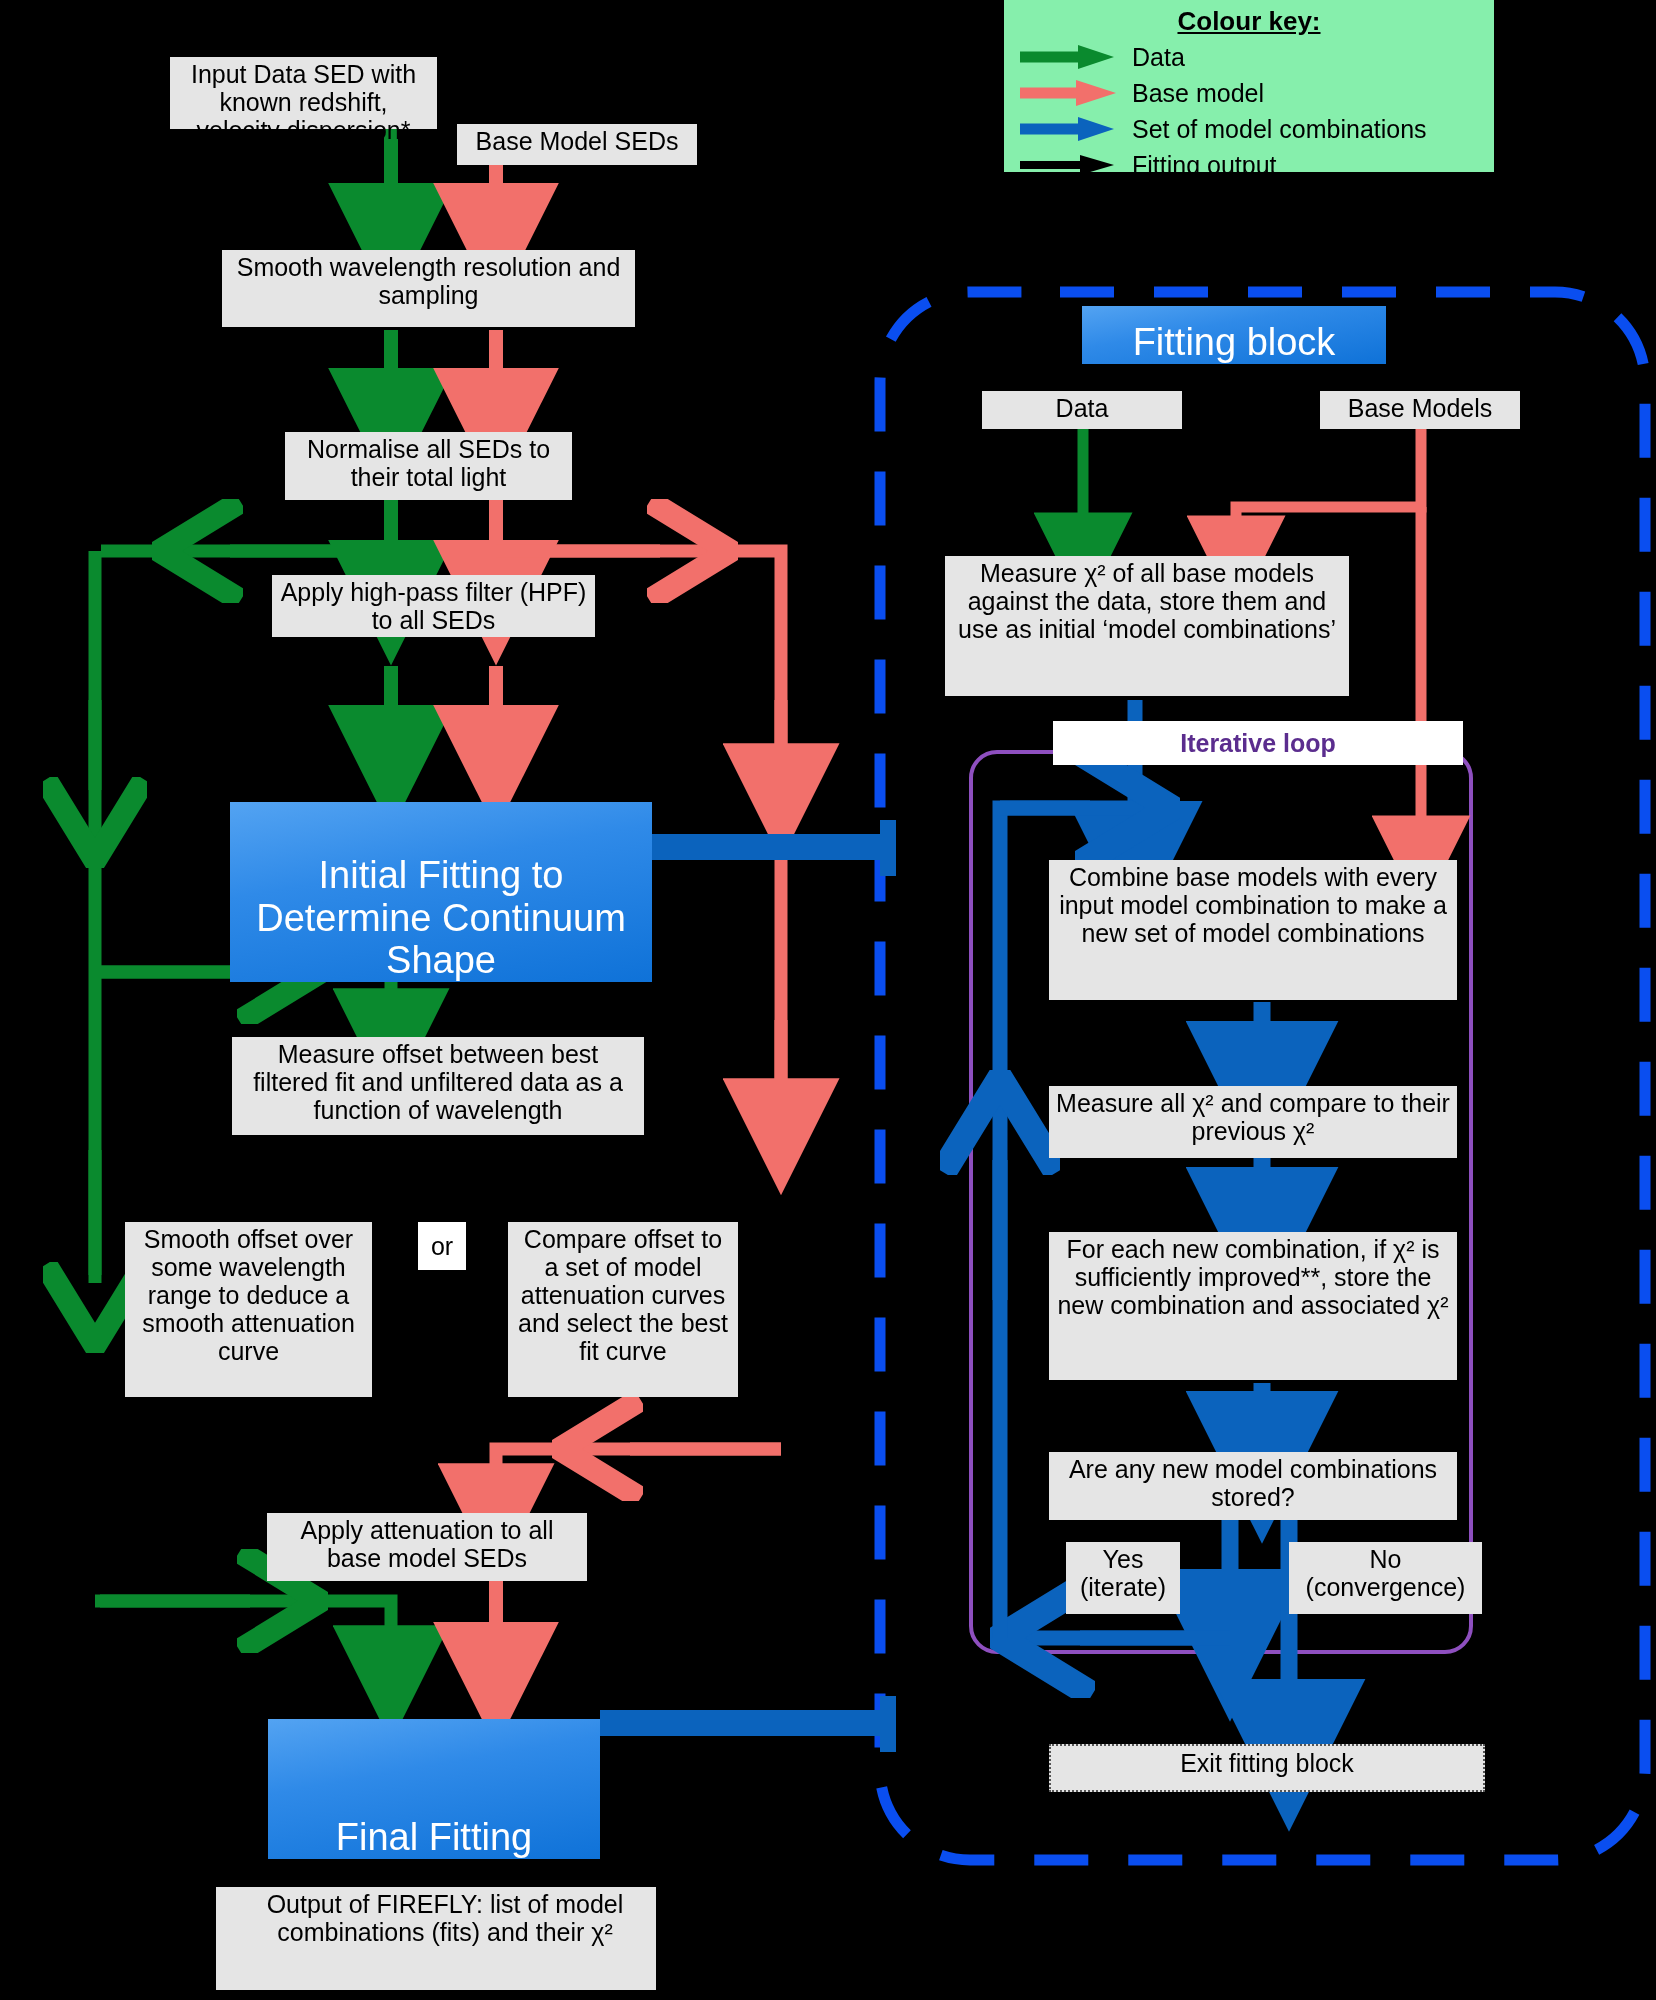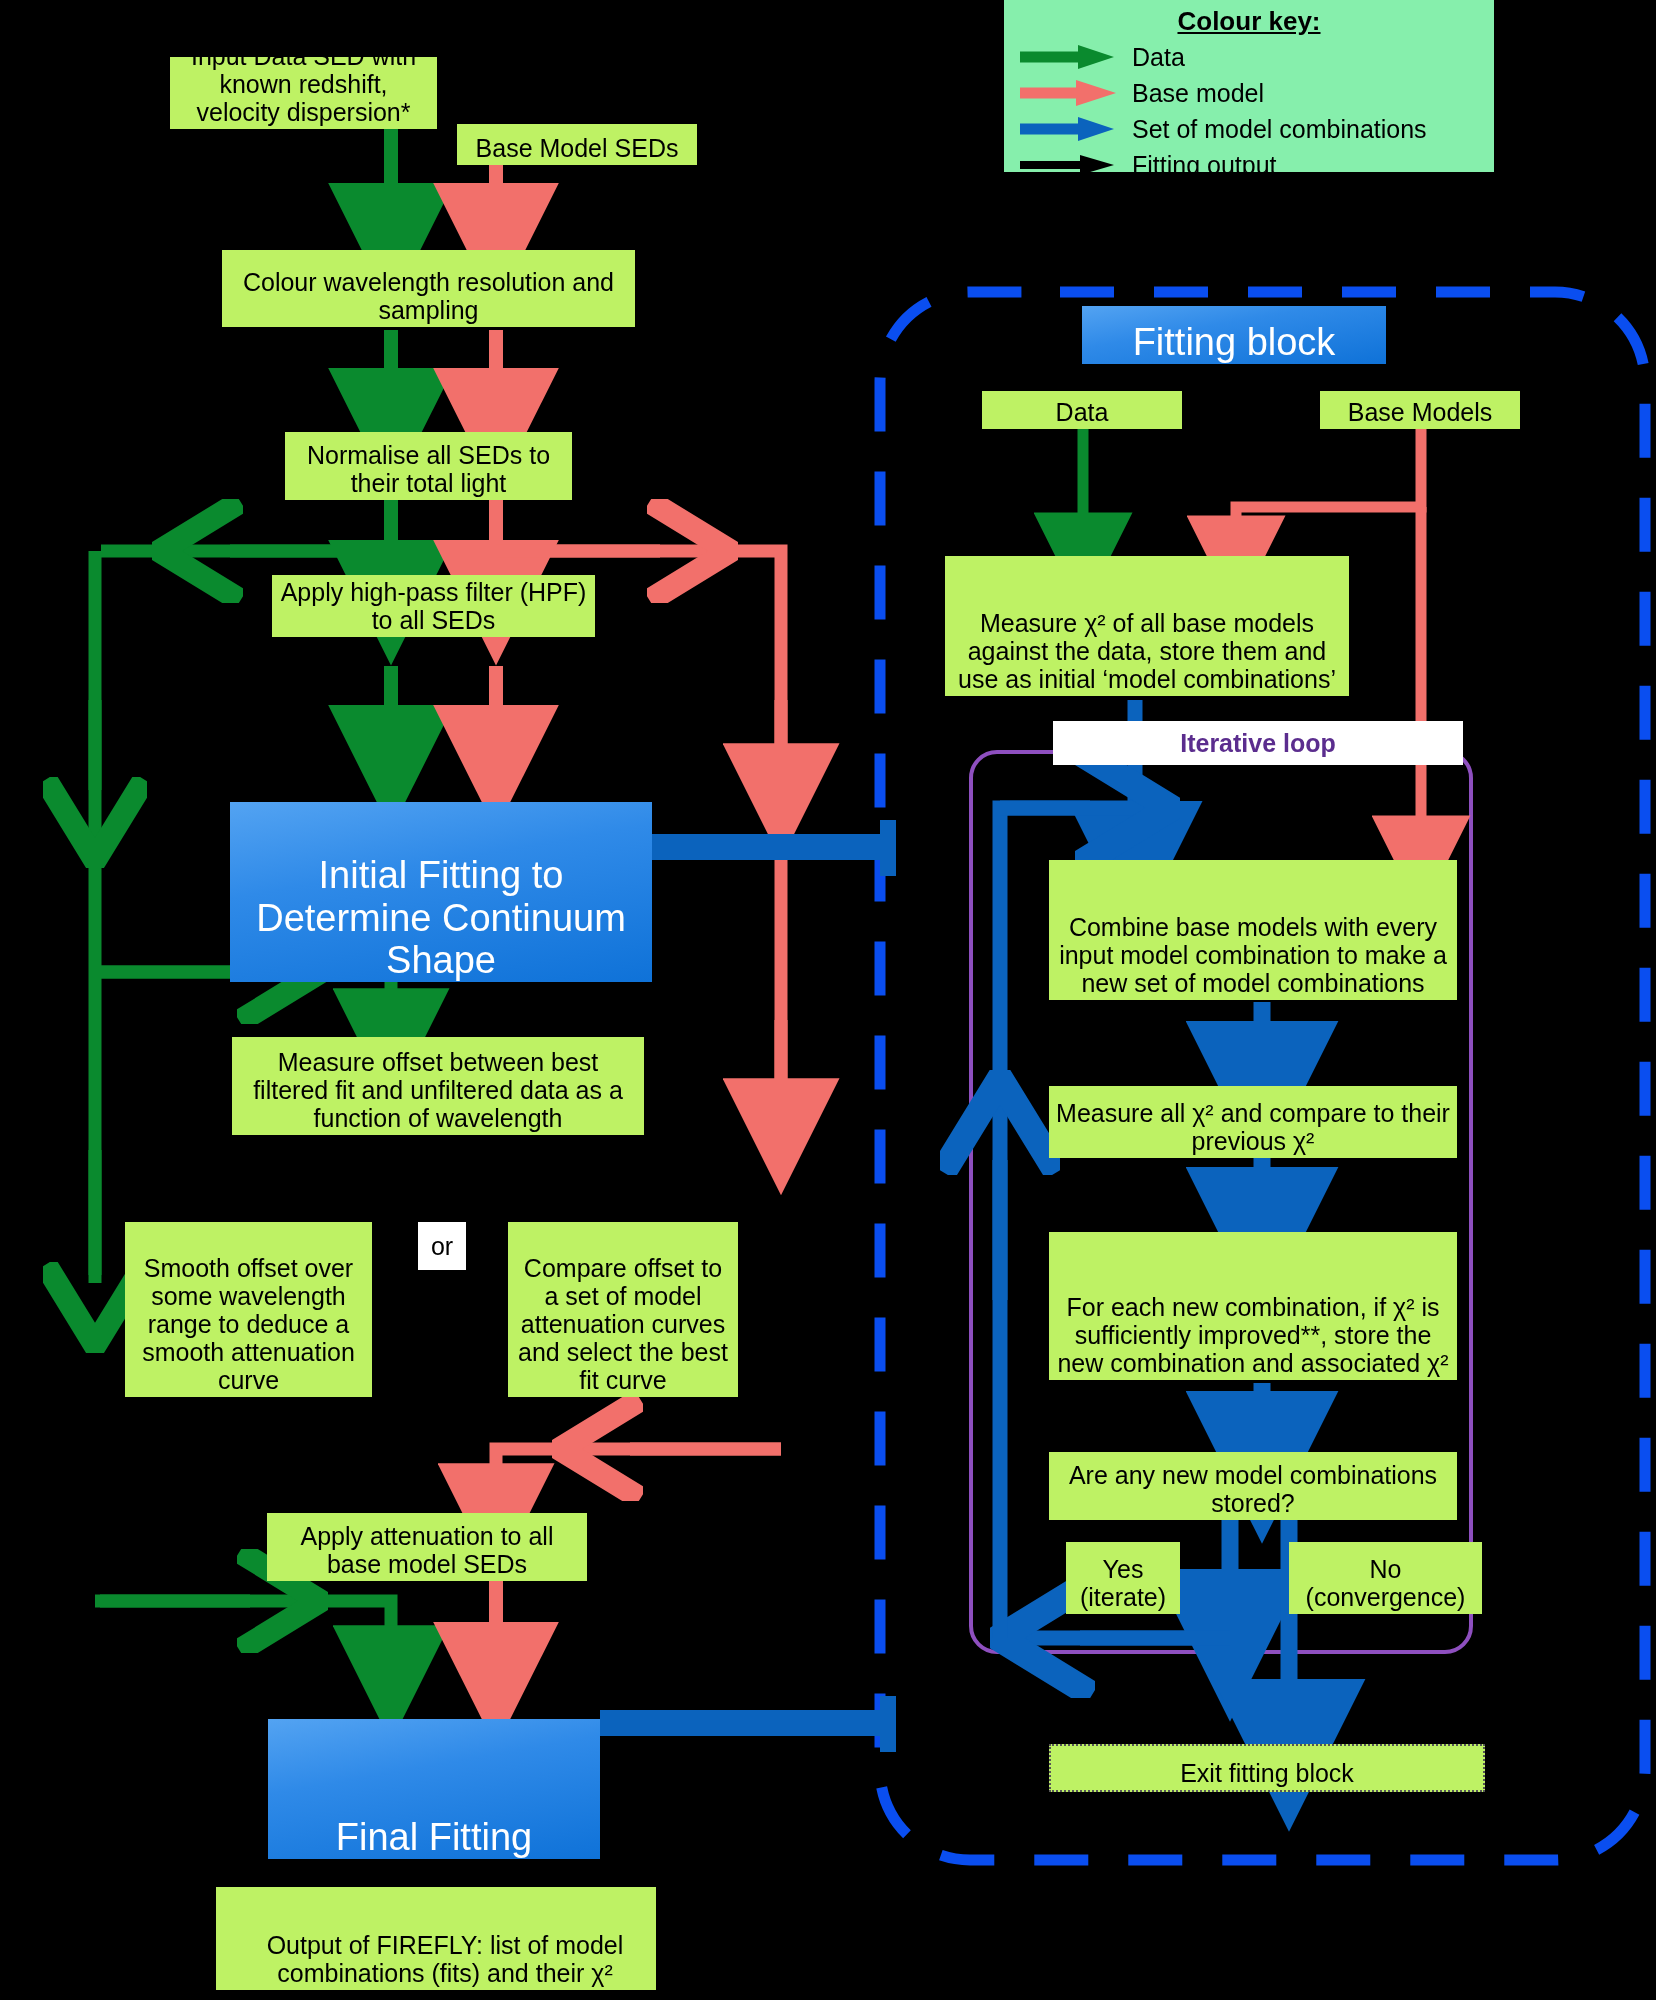--- a/index.html
+++ b/index.html
@@ -1,20 +1,20 @@
 <!DOCTYPE html>
 <html><head>
 <meta charset="utf-8">
 <style>
   html,body{margin:0;padding:0;background:#000;}
   body{width:1656px;height:2000px;position:relative;overflow:hidden;
        font-family:"Liberation Sans","DejaVu Sans",sans-serif;}
   #stage{position:absolute;left:0;top:0;width:1656px;height:2000px;}
   svg.lines{position:absolute;left:0;top:0;width:1656px;height:2000px;pointer-events:none;}
-  .box{position:absolute;background:#bef264;color:#000;display:flex;align-items:flex-end;
+  .box{position:absolute;background:#e5e5e5;color:#000;display:flex;align-items:flex-start;
        justify-content:center;text-align:center;line-height:1.12;box-sizing:border-box;
        padding:3px 6px;}
   .box span{display:block;width:100%;}
   .bluebox{position:absolute;color:#fff;display:flex;align-items:flex-end;justify-content:center;
            text-align:center;line-height:1.12;box-sizing:border-box;
            background:linear-gradient(170deg,#53a3f2 0%,#2f8ae8 38%,#0f72d8 100%);margin-top:44px;}
   .dotted{border:2px dotted #555;}
   .keybox{position:absolute;background:#86efac;color:#000;box-sizing:border-box;}
   .keyrow{display:flex;align-items:center;height:36px;}
   .keylabel{font-size:25px;color:#000;white-space:nowrap;}
@@ -129,21 +129,21 @@
 
   <div class="box" style="left:170px;top:57px;width:267px;height:72px;font-size:25px;">
     <span>Input Data SED with known redshift, velocity dispersion*</span>
   </div>
 
   <div class="box" style="left:457px;top:124px;width:240px;height:41px;font-size:25px;">
     <span>Base Model SEDs</span>
   </div>
 
   <div class="box" style="left:222px;top:250px;width:413px;height:77px;font-size:25px;">
-    <span>Colour wavelength resolution and sampling</span>
+    <span>Smooth wavelength resolution and sampling</span>
   </div>
 
   <div class="box" style="left:285px;top:432px;width:287px;height:68px;font-size:25px;">
     <span>Normalise all SEDs to their total light</span>
   </div>
 
   <div class="box" style="left:272px;top:575px;width:323px;height:62px;font-size:25px;">
     <span>Apply high-pass filter (HPF) to all SEDs</span>
   </div>
 

